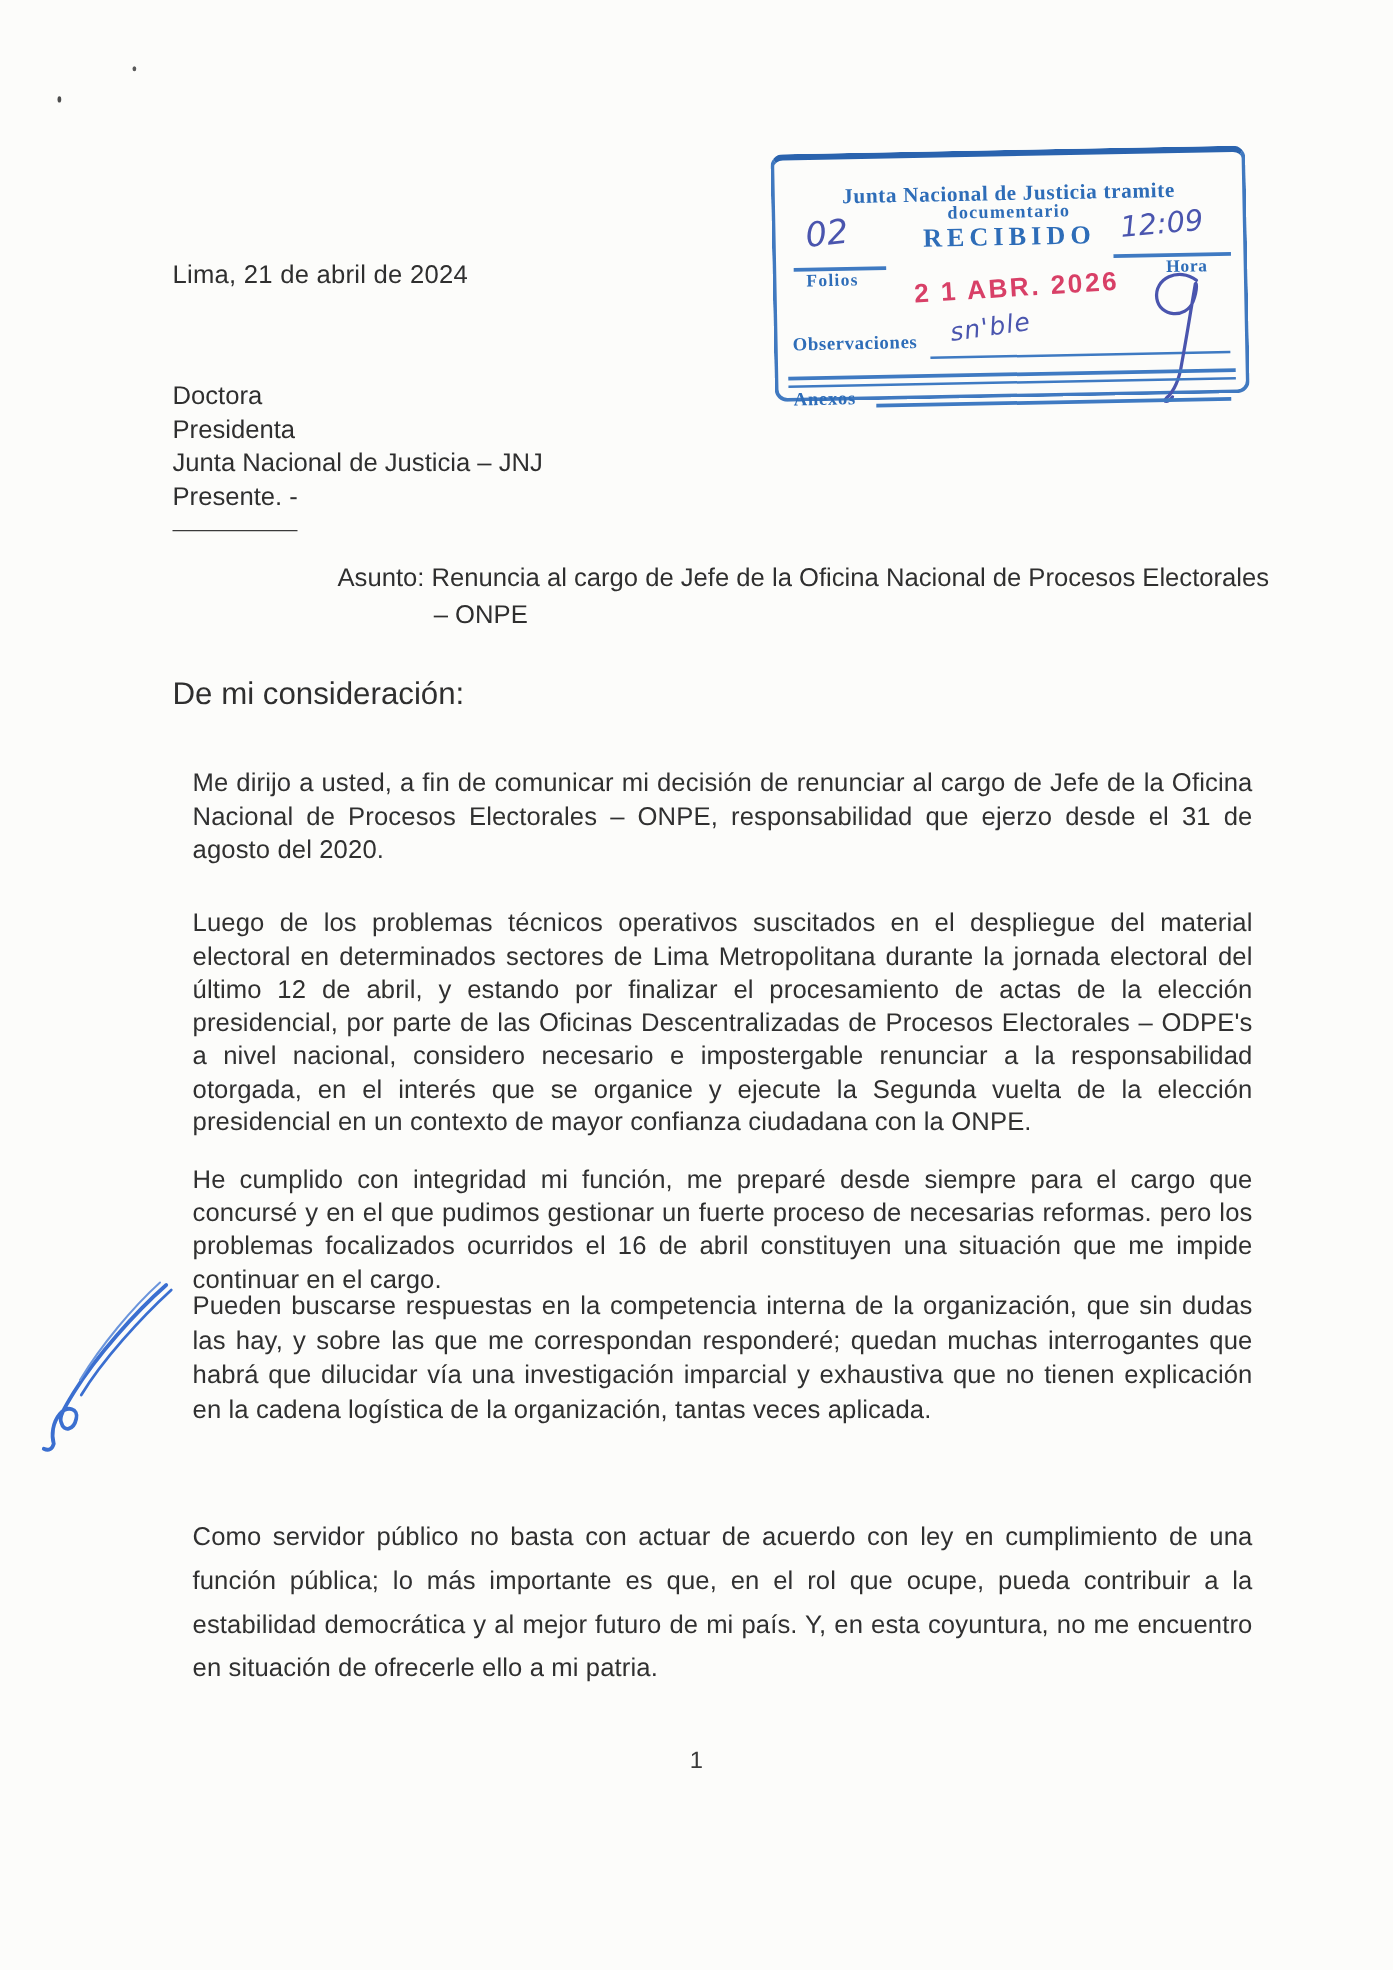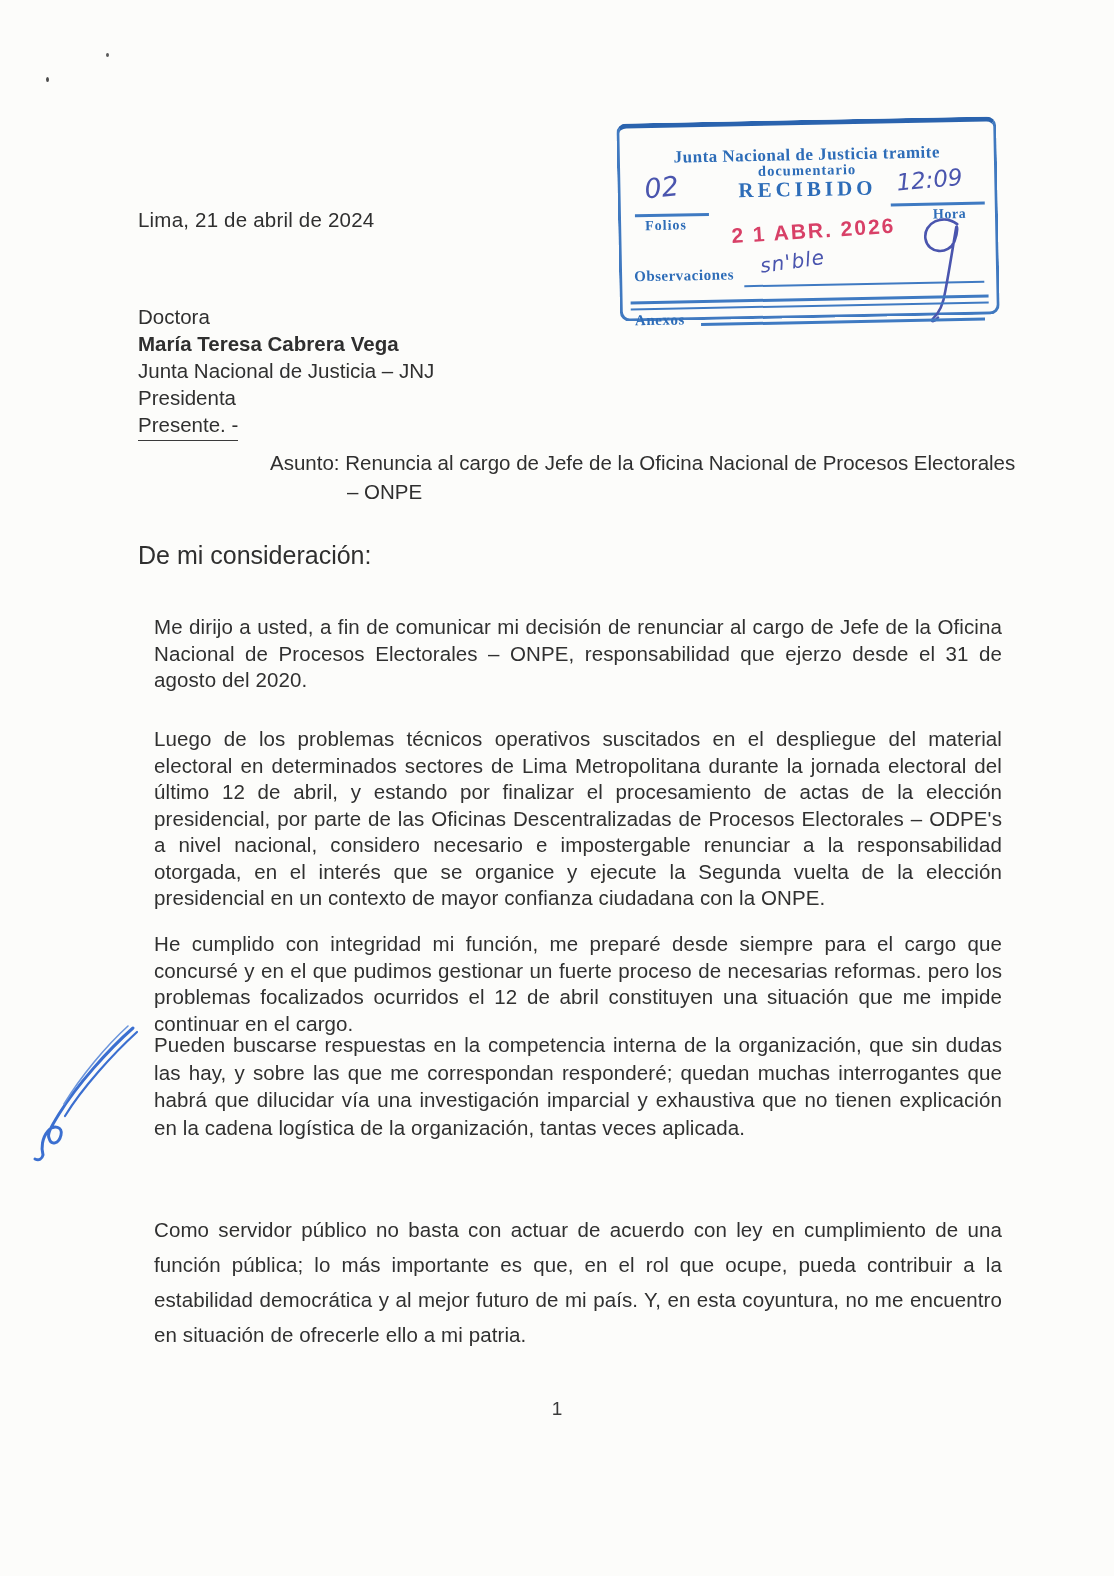--- a/index.html
+++ b/index.html
@@ -11,21 +11,21 @@
     overflow:hidden;
     font-family:"Liberation Sans", sans-serif;
     color:#2f2f2f;
     -webkit-font-smoothing:antialiased;
   }
   .abs{position:absolute;}
   
   .date-line{left:138px;top:208px;font-size:20.5px;letter-spacing:.2px;}
   .recipient{left:138px;top:303px;font-size:20.5px;line-height:27px;}
   .recipient .bold{font-weight:bold;}
-  .recipient .u{border-bottom:1.5px solid #3a3a3a;padding-bottom:4px;text-align:center;}
+  .recipient .u{border-bottom:1.5px solid #3a3a3a;padding-bottom:15px;text-align:center;}
   .subject{
     left:270px;top:448px;width:672px;margin:0;
     font-size:20.5px;line-height:29px;
     padding-left:77px;text-indent:-77px;
   }
   .greeting{left:138px;top:541px;font-size:25px;}
   .bodypara{
     left:138px;width:848px;margin:16px;
     font-size:20.5px;line-height:26.5px;
     text-align:justify;letter-spacing:.1px;color:#303030;
@@ -113,33 +113,32 @@
 
       <div class="st st-anexos-label">Anexos</div>
       <div class="st st-anexos-line"></div>
     </div>
   </div>
 
   <div class="abs date-line">Lima, 21 de abril de 2024</div>
 
   <div class="abs recipient">
     <div>Doctora</div>
-    <div class="bold">María Teresa Cabrera Vega</div>
+    <div>Presidenta</div>
     <div>Junta Nacional de Justicia – JNJ</div>
-    <div>Presidenta</div>
     <div><span class="u">Presente. -</span></div>
   </div>
 
   <p class="abs subject">Asunto: Renuncia al cargo de Jefe de la Oficina Nacional de Procesos Electorales – ONPE</p>
 
   <div class="abs greeting">De mi consideración:</div>
 
   <p class="abs bodypara p1">Me dirijo a usted, a fin de comunicar mi decisión de renunciar al cargo de Jefe de la Oficina Nacional de Procesos Electorales – ONPE, responsabilidad que ejerzo desde el 31 de agosto del 2020.</p>
   <p class="abs bodypara p2">Luego de los problemas técnicos operativos suscitados en el despliegue del material electoral en determinados sectores de Lima Metropolitana durante la jornada electoral del último 12 de abril, y estando por finalizar el procesamiento de actas de la elección presidencial, por parte de las Oficinas Descentralizadas de Procesos Electorales – ODPE's a nivel nacional, considero necesario e impostergable renunciar a la responsabilidad otorgada, en el interés que se organice y ejecute la Segunda vuelta de la elección presidencial en un contexto de mayor confianza ciudadana con la ONPE.</p>
-  <p class="abs bodypara p3">He cumplido con integridad mi función, me preparé desde siempre para el cargo que concursé y en el que pudimos gestionar un fuerte proceso de necesarias reformas. pero los problemas focalizados ocurridos el 12 de abril constituyen una situación que me impide continuar en el cargo.</p>
+  <p class="abs bodypara p3">He cumplido con integridad mi función, me preparé desde siempre para el cargo que concursé y en el que pudimos gestionar un fuerte proceso de necesarias reformas. pero los problemas focalizados ocurridos el 16 de abril constituyen una situación que me impide continuar en el cargo.</p>
   <p class="abs bodypara p4">Pueden buscarse respuestas en la competencia interna de la organización, que sin dudas las hay, y sobre las que me correspondan responderé; quedan muchas interrogantes que habrá que dilucidar vía una investigación imparcial y exhaustiva que no tienen explicación en la cadena logística de la organización, tantas veces aplicada.</p>
   <p class="abs bodypara p5">Como servidor público no basta con actuar de acuerdo con ley en cumplimiento de una función pública; lo más importante es que, en el rol que ocupe, pueda contribuir a la estabilidad democrática y al mejor futuro de mi país. Y, en esta coyuntura, no me encuentro en situación de ofrecerle ello a mi patria.</p>
 
   <svg class="abs flourish-svg" width="135" height="145" viewBox="0 0 135 145">
     <path d="M113,6 C88,28 57,63 39,92 C31,105 27,112 29,116 C31,124 39,122 41,113 C43,105 34,102 28,109 C22,116 21,126 23,133 C22,137 19,139 15,137" fill="none" stroke="#3b6fd0" stroke-width="3" stroke-linecap="round"></path>
     <path d="M117,10 C93,32 62,66 45,94" fill="none" stroke="#3b6fd0" stroke-width="2.2" stroke-linecap="round"></path>
     <path d="M108,4 C86,24 61,54 44,82" fill="none" stroke="#6b95dc" stroke-width="1.6" stroke-linecap="round"></path>
   </svg>
 
   <div class="abs page-number">1</div>

